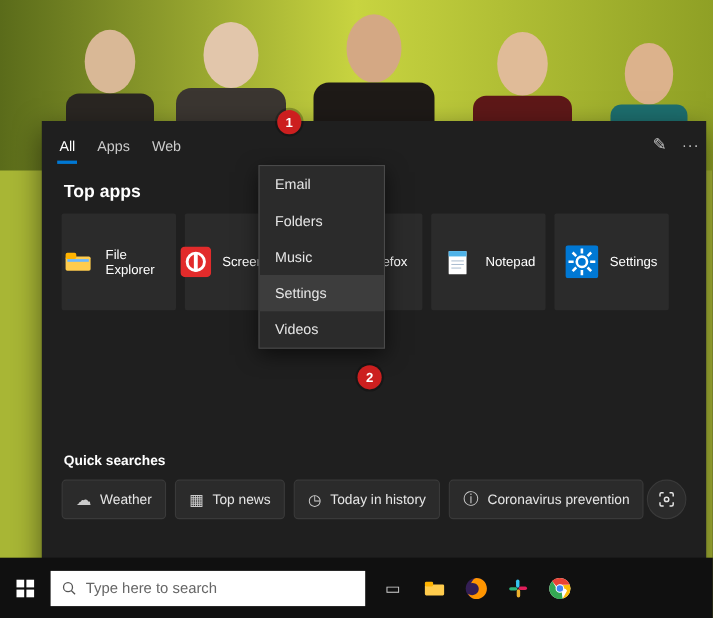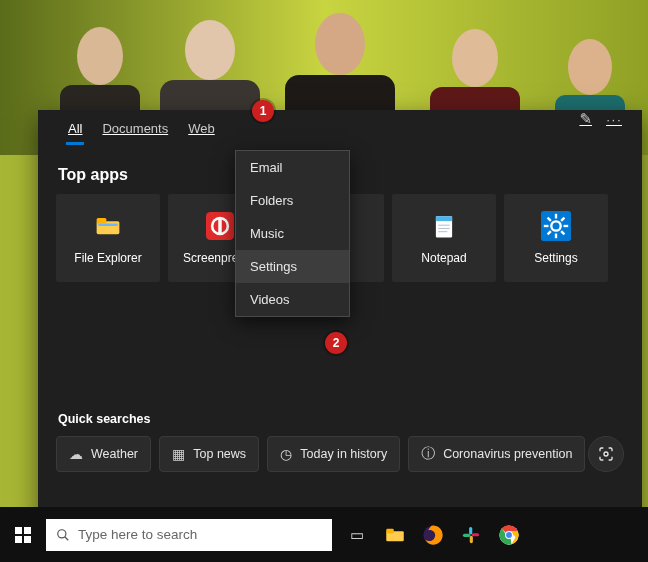--- a/index.html
+++ b/index.html
@@ -28,32 +28,32 @@
   .p4 .head{width:46px;height:58px;background:#e0bb98;margin:0 auto;}
   .p4 .torso{width:90px;height:78px;background:#5e1818;border-radius:12px 12px 0 0;}
   .p5 .head{width:44px;height:56px;background:#dcb28c;margin:0 auto;}
   .p5 .torso{width:70px;height:70px;background:#1d6e6e;border-radius:10px 10px 0 0;}
 
   .search-panel {
     position:absolute; left:38px; top:110px; width:604px; height:421px;
     background:#1f1f1f; color:#fff;
     box-shadow:0 8px 24px rgba(0,0,0,.5);
   }
-  .tabs { display:flex; align-items:flex-start; height:42px; padding:0 20px; font-size:13px;text-decoration:underline; }
+  .tabs { display:flex; align-items:center; height:42px; padding:0 6px; font-size:13px; }
   .tab { padding:11px 10px 9px; color:#ccc; cursor:pointer; position:relative;}
   .tab.active { color:#fff; }
   .tab.active::after{content:"";position:absolute;left:8px;right:8px;bottom:0;height:3px;background:#0078d4;}
   .caret{display:inline-block;margin-left:4px;border:4px solid transparent;border-top-color:#ccc;transform:translateY(2px);}
   .tabs-spacer{flex:1;}
   .tabs-right{display:flex;gap:14px;align-items:center;color:#ccc;}
   .ellipsis{letter-spacing:1px;}
 
   .section-label{font-size:16px;font-weight:600;padding:14px 20px 10px;color:#fff;}
   .tiles{display:flex;gap:8px;padding:0 18px;}
-  .tile{width:104px;height:88px;background:#2b2b2b;border-radius:2px;display:flex;flex-direction:column;align-items:center;justify-content:center;gap:10px;font-size:12px;}
+  .tile{width:104px;height:88px;background:#2b2b2b;border-radius:2px;display:flex;align-items:center;justify-content:center;gap:10px;font-size:12px;}
   .tile-icon{width:30px;height:30px;display:flex;align-items:center;justify-content:center;}
 
   .dropdown{
     position:absolute; left:197px; top:40px; width:115px;
     background:#2b2b2b;border:1px solid #4a4a4a;
     box-shadow:0 6px 18px rgba(0,0,0,.6);
     font-size:13px; z-index:5;
   }
   .dd-item{padding:9px 14px;color:#e6e6e6;cursor:pointer;}
   .dd-item.hover{background:#3d3d3d;}
@@ -95,21 +95,21 @@
     </div>
   <div class="person p5" style="left:555px">
       <div class="head"></div>
       <div class="torso"></div>
     </div>
 </div>
 
 <div class="search-panel">
   <div class="tabs">
     <div class="tab active">All</div>
-    <div class="tab">Documents</div>
+    <div class="tab">Apps</div>
     <div class="tab">Web</div>
     <div class="tabs-spacer"></div>
     <div class="tabs-right">
       <span style="font-size:15px">✎</span>
       <span class="ellipsis">···</span>
     </div>
   </div>
 
   <div class="section-label">Top apps</div>
   <div class="tiles">

